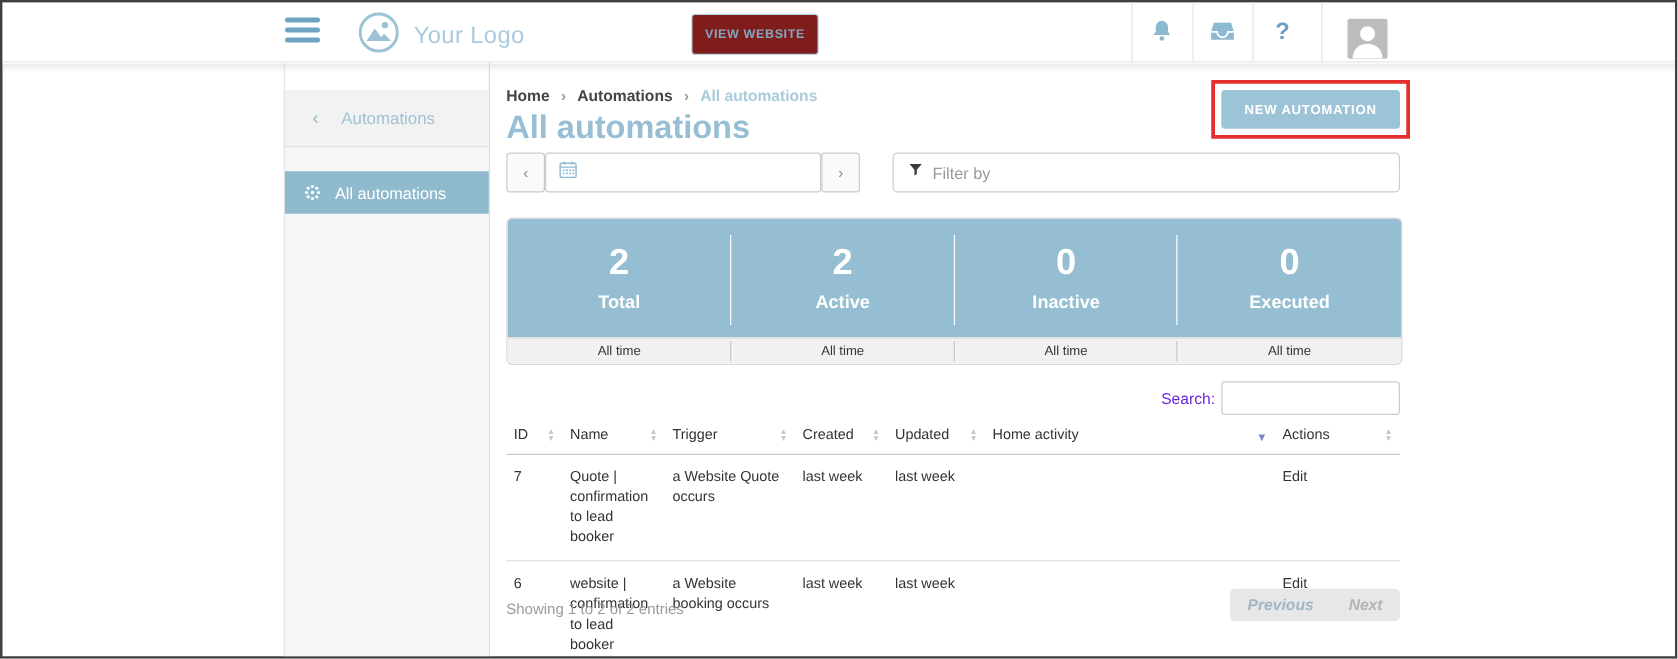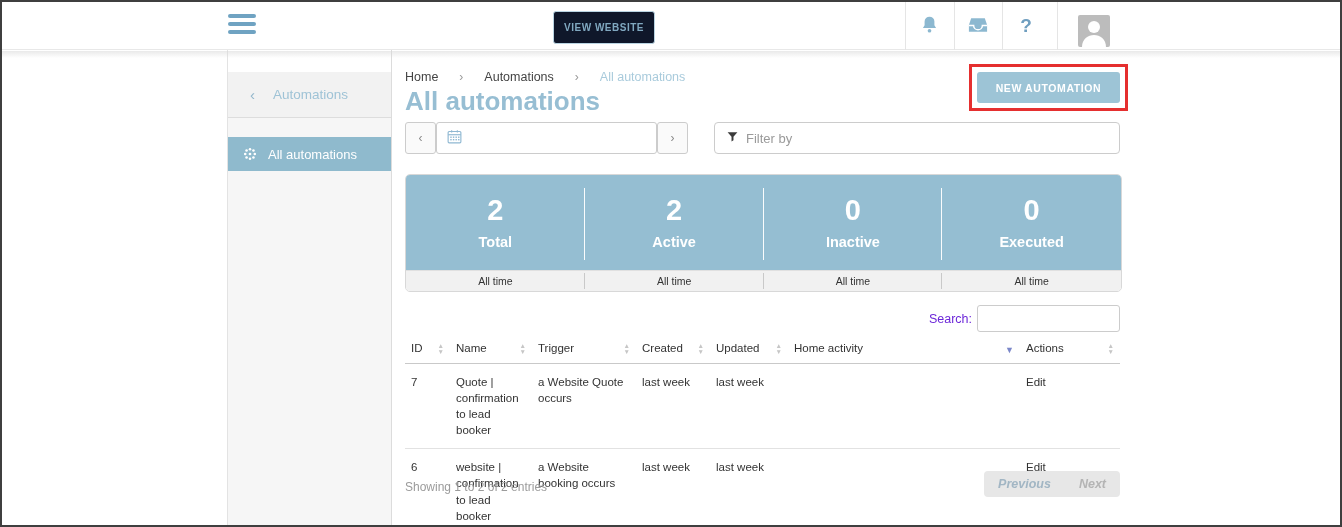--- a/index.html
+++ b/index.html
@@ -13,21 +13,21 @@
   
   .hdr { position:absolute; left:0; top:0; right:0; height:48px; background:#fff;
          border-bottom:1px solid #e8e8e8; z-index:5; }
   .hdr-shadow { position:absolute; left:0; top:49px; right:0; height:7px;
          background:linear-gradient(#d8d8d8, rgba(255,255,255,0)); opacity:.55; z-index:4; }
   .hamburger { position:absolute; left:226px; top:12px; width:28px; height:24px; cursor:pointer; }
   .hamburger span { display:block; height:4px; margin-bottom:4px; border-radius:2px; background:#6fa3c2; }
   .logo-wrap { position:absolute; left:283px; top:6px; display:flex; align-items:center; }
   .logo-text { margin-left:10px; font-size:19px; color:#a9cbdc; letter-spacing:.3px; }
   .view-website { position:absolute; left:551px; top:9px; width:102px; height:33px;
-         background:#0f172a; border:1px solid #b9d4e2; border-radius:3px;
+         background:#7f1d1d; border:1px solid #b9d4e2; border-radius:3px;
          font-size:10px; font-weight:bold; letter-spacing:.5px; color:#80a8c0; cursor:pointer; }
   .hdr-sep { position:absolute; top:0; width:1px; height:48px; background:#e5e5e5; }
   .hdr-icon-btn { position:absolute; top:0; width:48px; height:48px; background:none; border:none;
          display:flex; align-items:center; justify-content:center; cursor:pointer; }
   .help-glyph { font-size:19px; font-weight:bold; color:#6f9ebf; }
   .avatar { position:absolute; left:1076px; top:13px; width:32px; height:32px;
          background:#bcbcbc; border-radius:2px; overflow:hidden; cursor:pointer; }
 
   
   .sidebar { position:absolute; left:225px; top:48px; bottom:0; width:165px;
@@ -39,21 +39,21 @@
   .side-group { color:#9fc3d6; font-size:13.5px; }
   .side-body { flex:1; background:#f6f6f6; padding-top:19px; }
   .side-item { height:34px; display:flex; align-items:center; padding-left:14px; cursor:pointer; }
   .side-item.active { background:#8fbacd; color:#fff; }
   .side-item .flower { margin-right:10px; display:flex; }
   .side-item-label { font-size:13px; }
 
   
   .main { position:absolute; left:403px; top:48px; width:715px; height:479px; }
   .breadcrumb { position:absolute; left:0; top:20px; font-size:12.5px; color:#444;
-         display:flex; align-items:center; gap:21px; }
+         display:flex; align-items:center; gap:9px;font-weight:bold; }
   .bc-sep { color:#9a9a9a; font-size:12px; }
   .bc-current { color:#a9cbdc; }
   .page-title { position:absolute; left:0; top:36px; font-size:26px; font-weight:bold; color:#97bed3; }
 
   .red-annotation { position:absolute; top:14px; right:-8px; border:3px solid #e52f2f; padding:5px; }
   .new-auto-btn { width:143px; height:31px; background:#9dc4d6; border:none; border-radius:3px;
          color:#fff; font-size:10.5px; font-weight:bold; letter-spacing:.6px; cursor:pointer; }
 
   
   .controls { position:absolute; left:0; top:72px; width:715px; height:32px; }
@@ -116,20 +116,30 @@
 
 <div class="page">
 
   <header class="hdr">
     <div class="hamburger">
       <span></span>
         <span></span>
         <span></span>
     </div>
 
+    <div class="logo-wrap">
+      <span>
+        <svg width="36" height="36" viewBox="0 0 40 40">
+          <circle cx="20" cy="20" r="16.5" fill="none" stroke="#9cc2d6" stroke-width="2.6"></circle>
+          <circle cx="25.5" cy="13.5" r="2.8" fill="#9cc2d6"></circle>
+          <path d="M9 27.5 L16.5 16.5 L22 24 L24.8 21 L31 27.5 Z" fill="#9cc2d6"></path>
+        </svg>
+      </span>
+      <span class="logo-text">Your Logo</span>
+    </div>
 
     <button class="view-website">VIEW WEBSITE</button>
 
     <div class="hdr-sep" style="left:903px"></div>
     <button class="hdr-icon-btn" style="left:903px">
       <span>
         <svg width="21" height="22" viewBox="0 0 24 24" fill="#8cb8d0">
           <path d="M12 2.5a5.6 5.6 0 0 0-5.6 5.6v4.2L4.5 15.5h15L17.6 12.3V8.1A5.6 5.6 0 0 0 12 2.5z"></path>
           <circle cx="12" cy="18.6" r="2.1"></circle>
         </svg>

